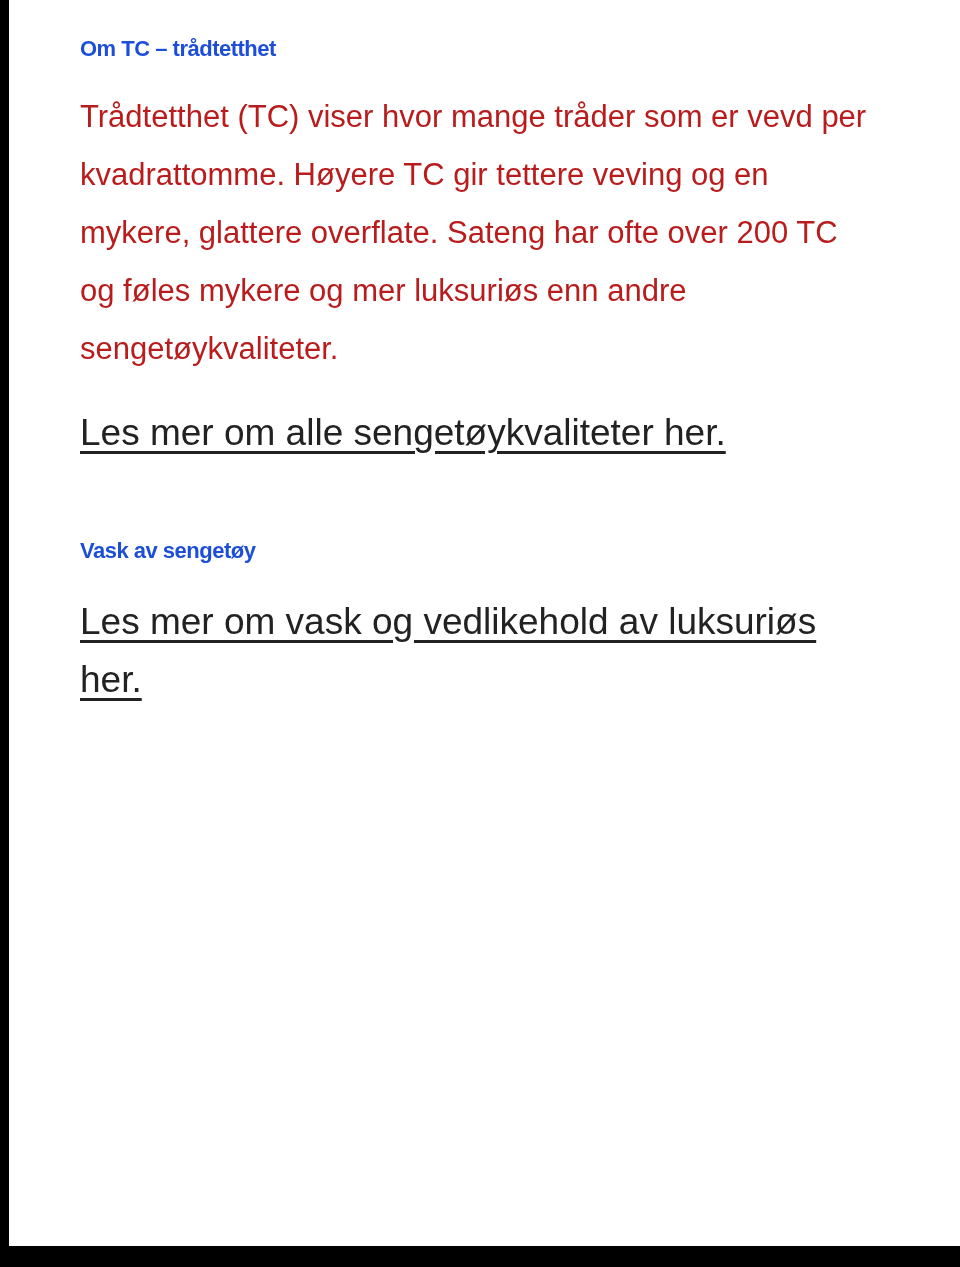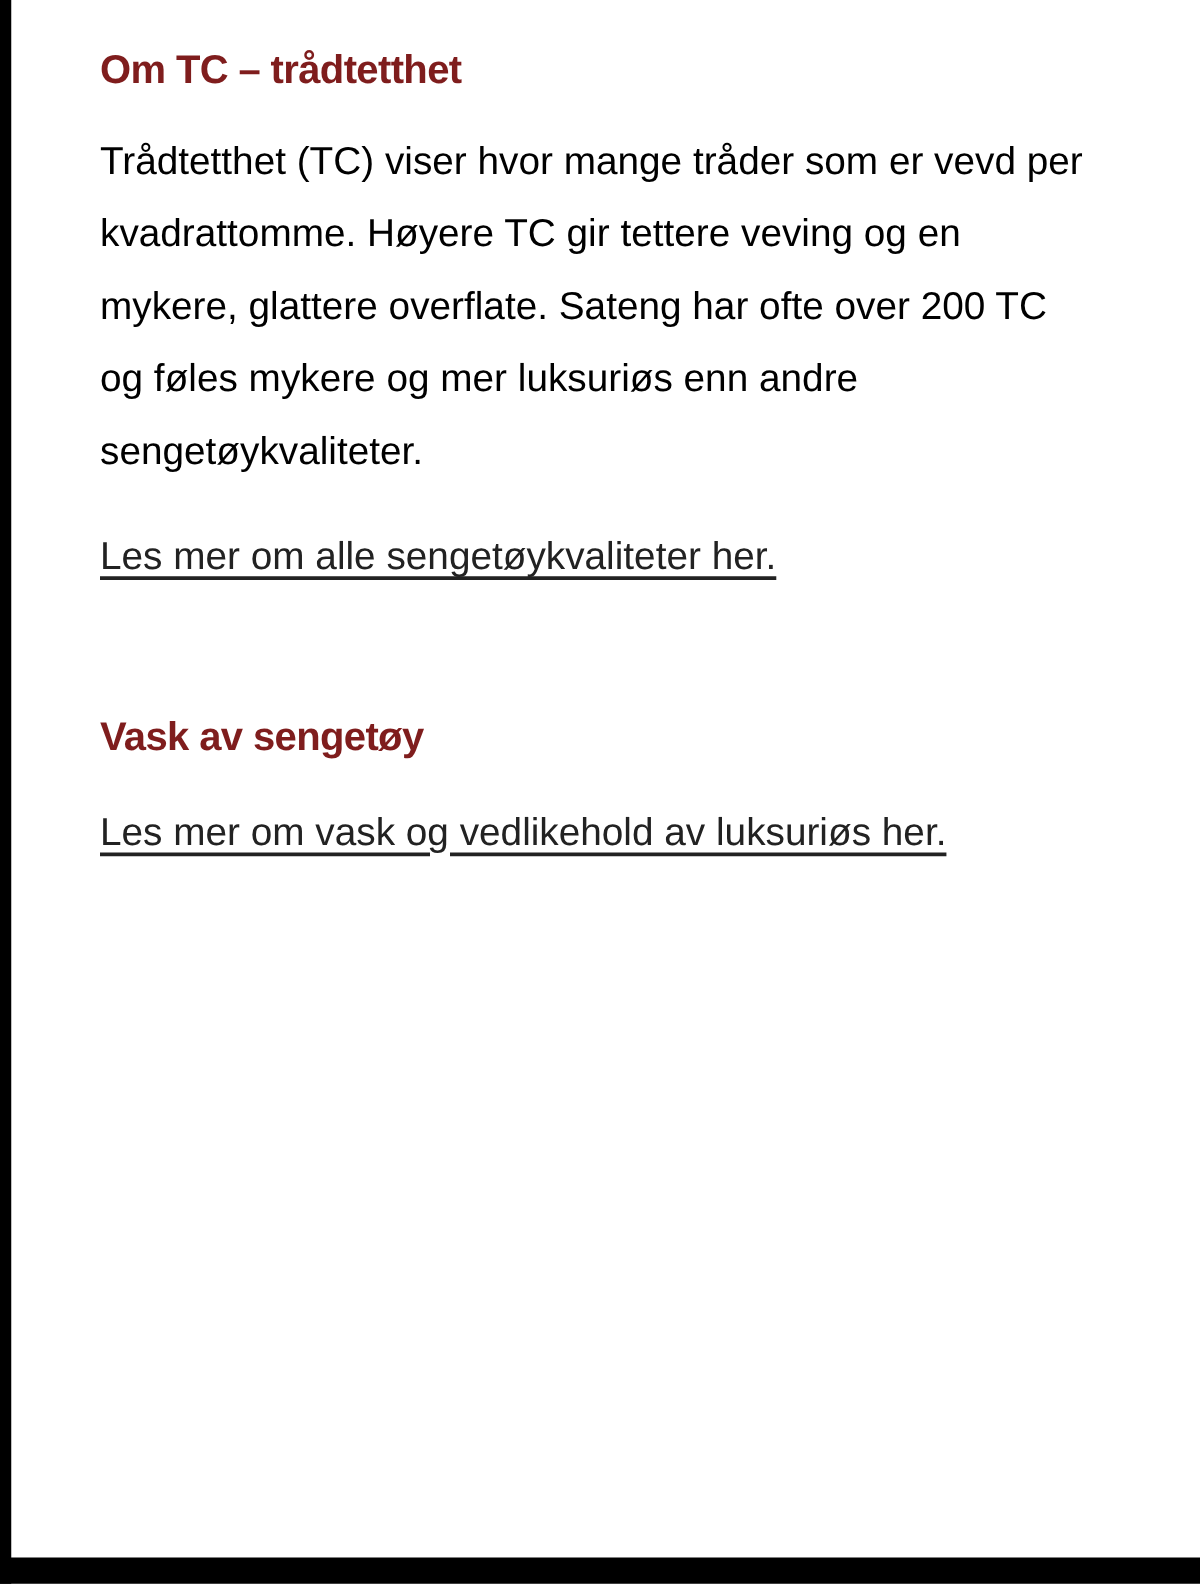--- a/index.html
+++ b/index.html
@@ -36,43 +36,43 @@
     position: absolute;
     left: 80px;
     top: 36px;
     width: 800px;
   }
   h2.section-heading {
     font-family: "Liberation Sans", sans-serif;
     font-weight: 700;
     font-stretch: condensed;
     letter-spacing: -0.5px;
-    font-size: 32px;
+    font-size: 22px;
     line-height: 1.2;
-    color: #7f1d1d;
+    color: #1d4ed8;
     margin: 0 0 26px 0;
   }
   p.body-text {
     font-size: 31px;
     line-height: 58px;
     margin: 0 0 24px 0;
-    color: #000000;
+    color: #b91c1c;
   }
   a.text-link {
     display: inline-block;
-    font-size: 31px;
+    font-size: 37px;
     line-height: 58px;
     color: #222222;
     text-decoration: underline;
     text-underline-offset: 6px;
     cursor: pointer;
     margin: 2px 0 0 0;
   }
   section.info-section + section.info-section {
-    margin-top: 96px;
+    margin-top: 76px;
   }
 </style>
 </head>
 <body>
 
 <div class="left-bar"></div>
 
 <main class="content">
 
   <section class="info-section">

